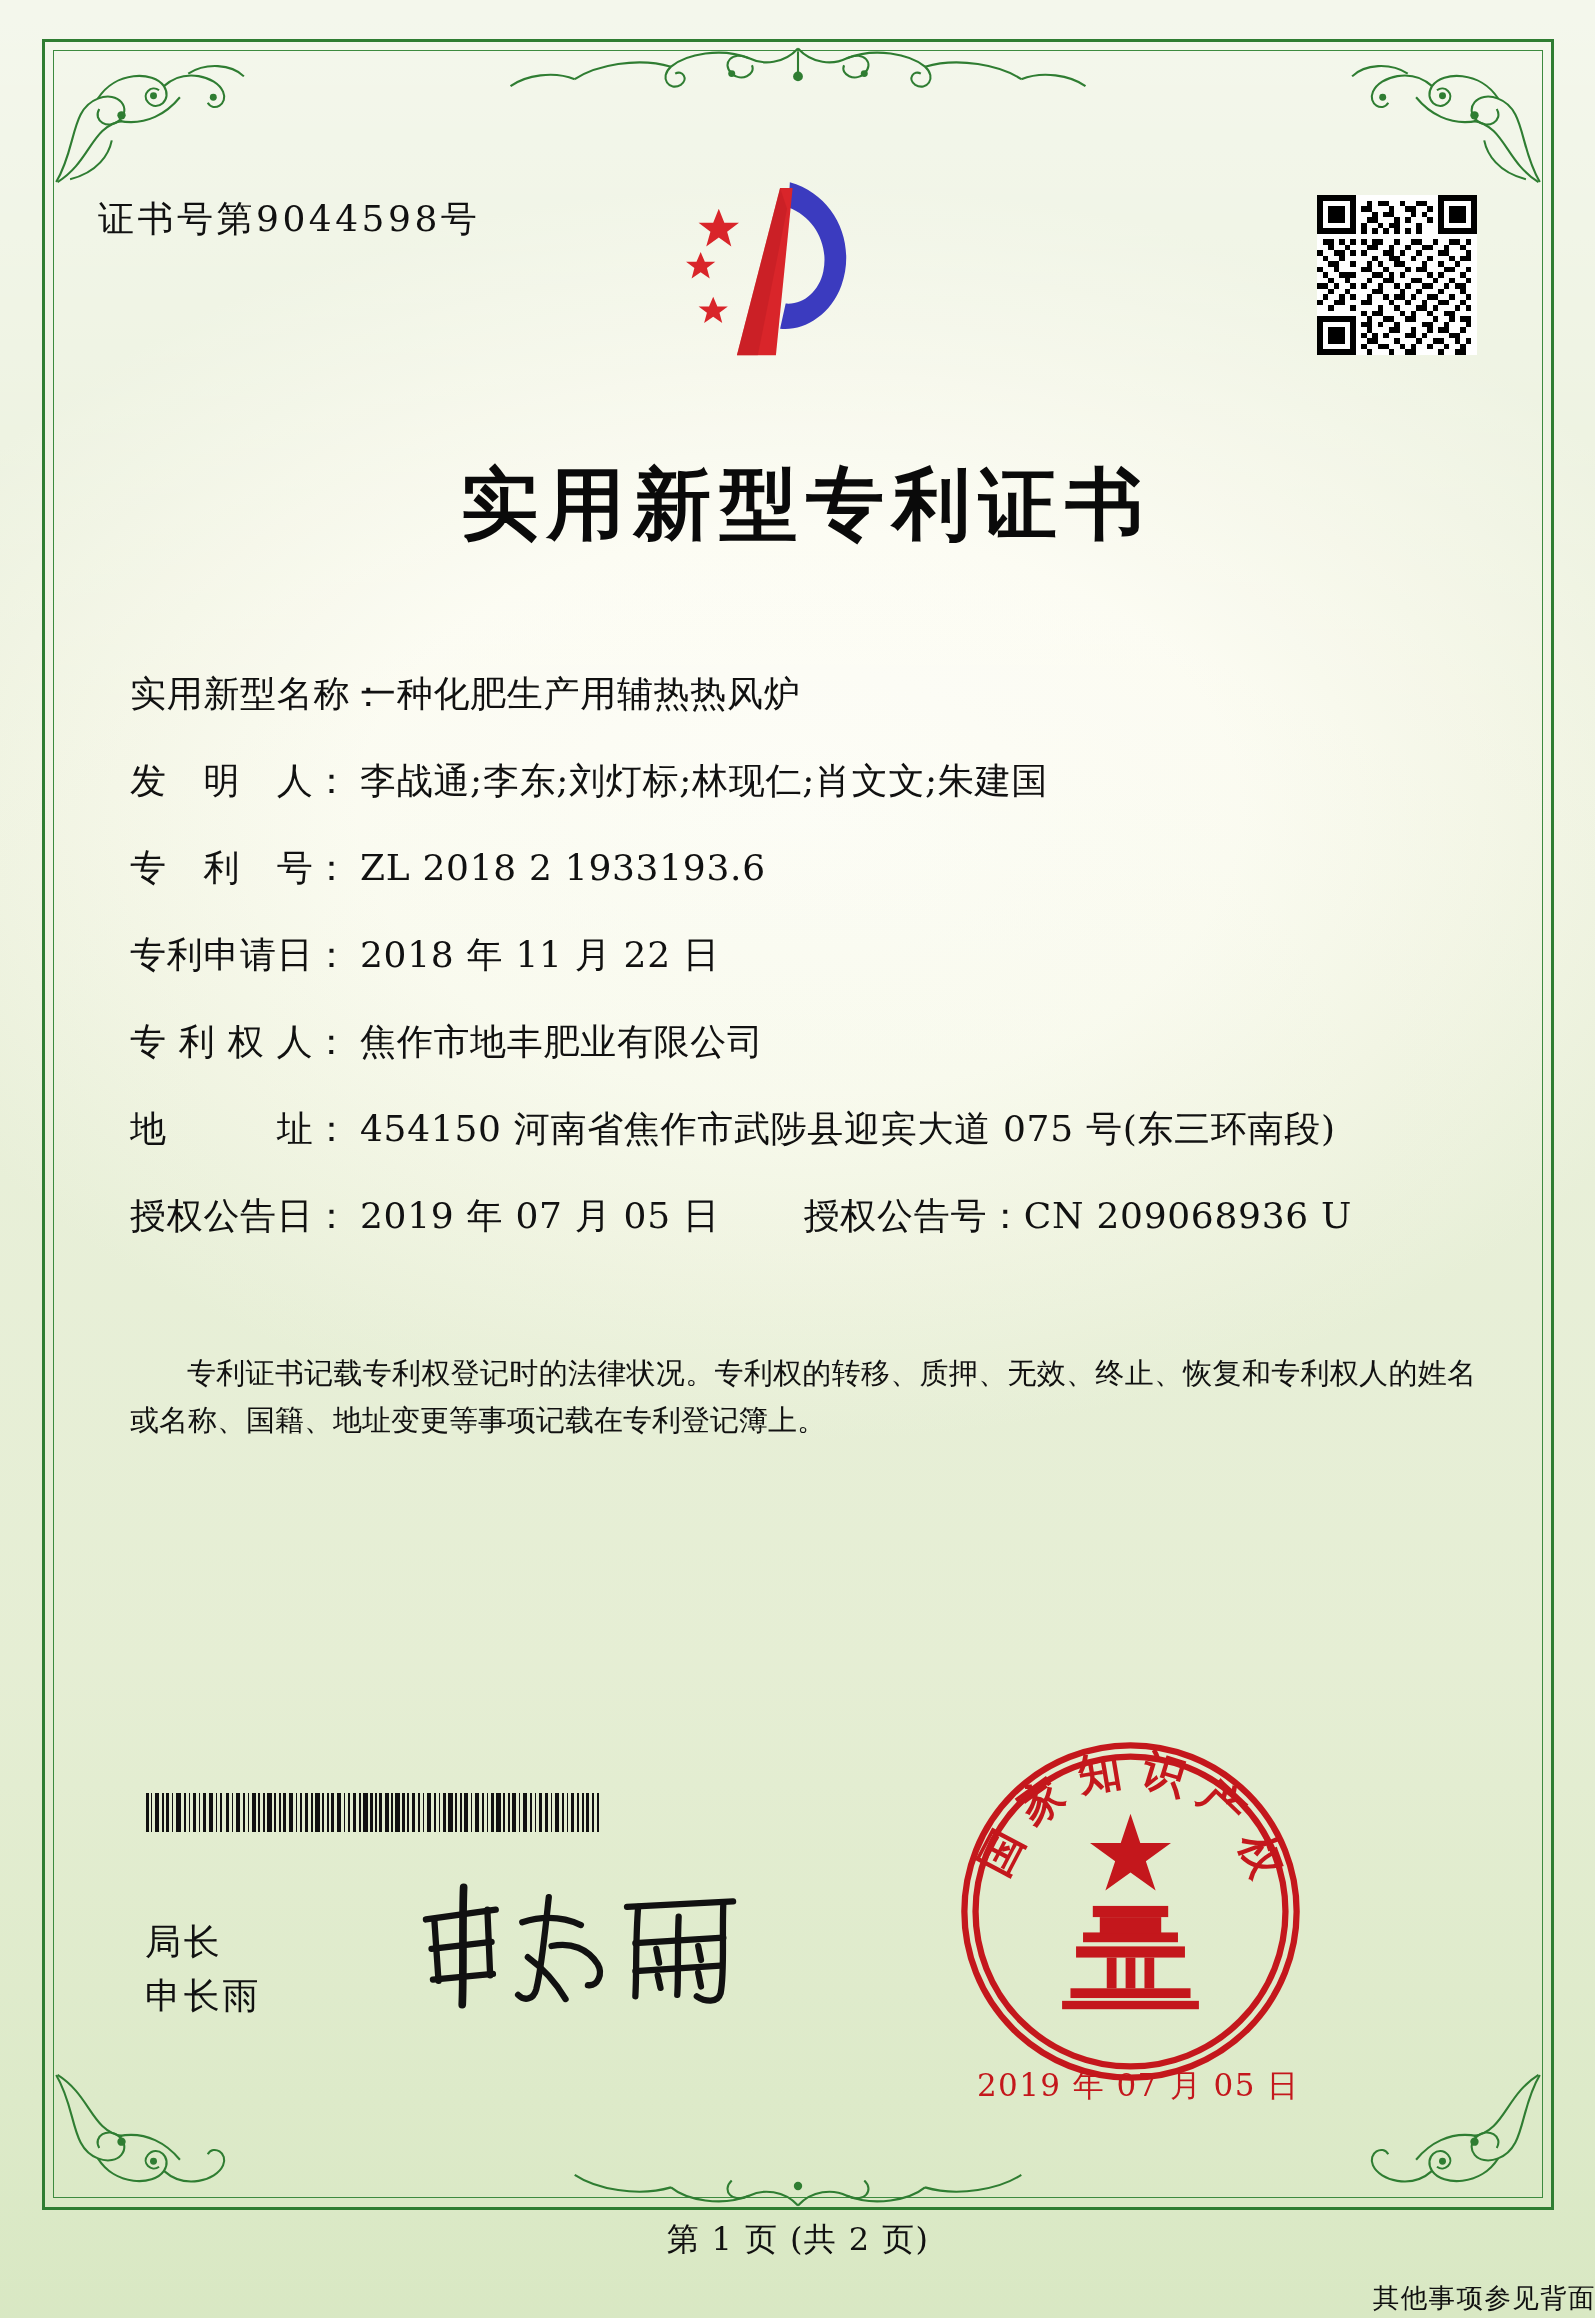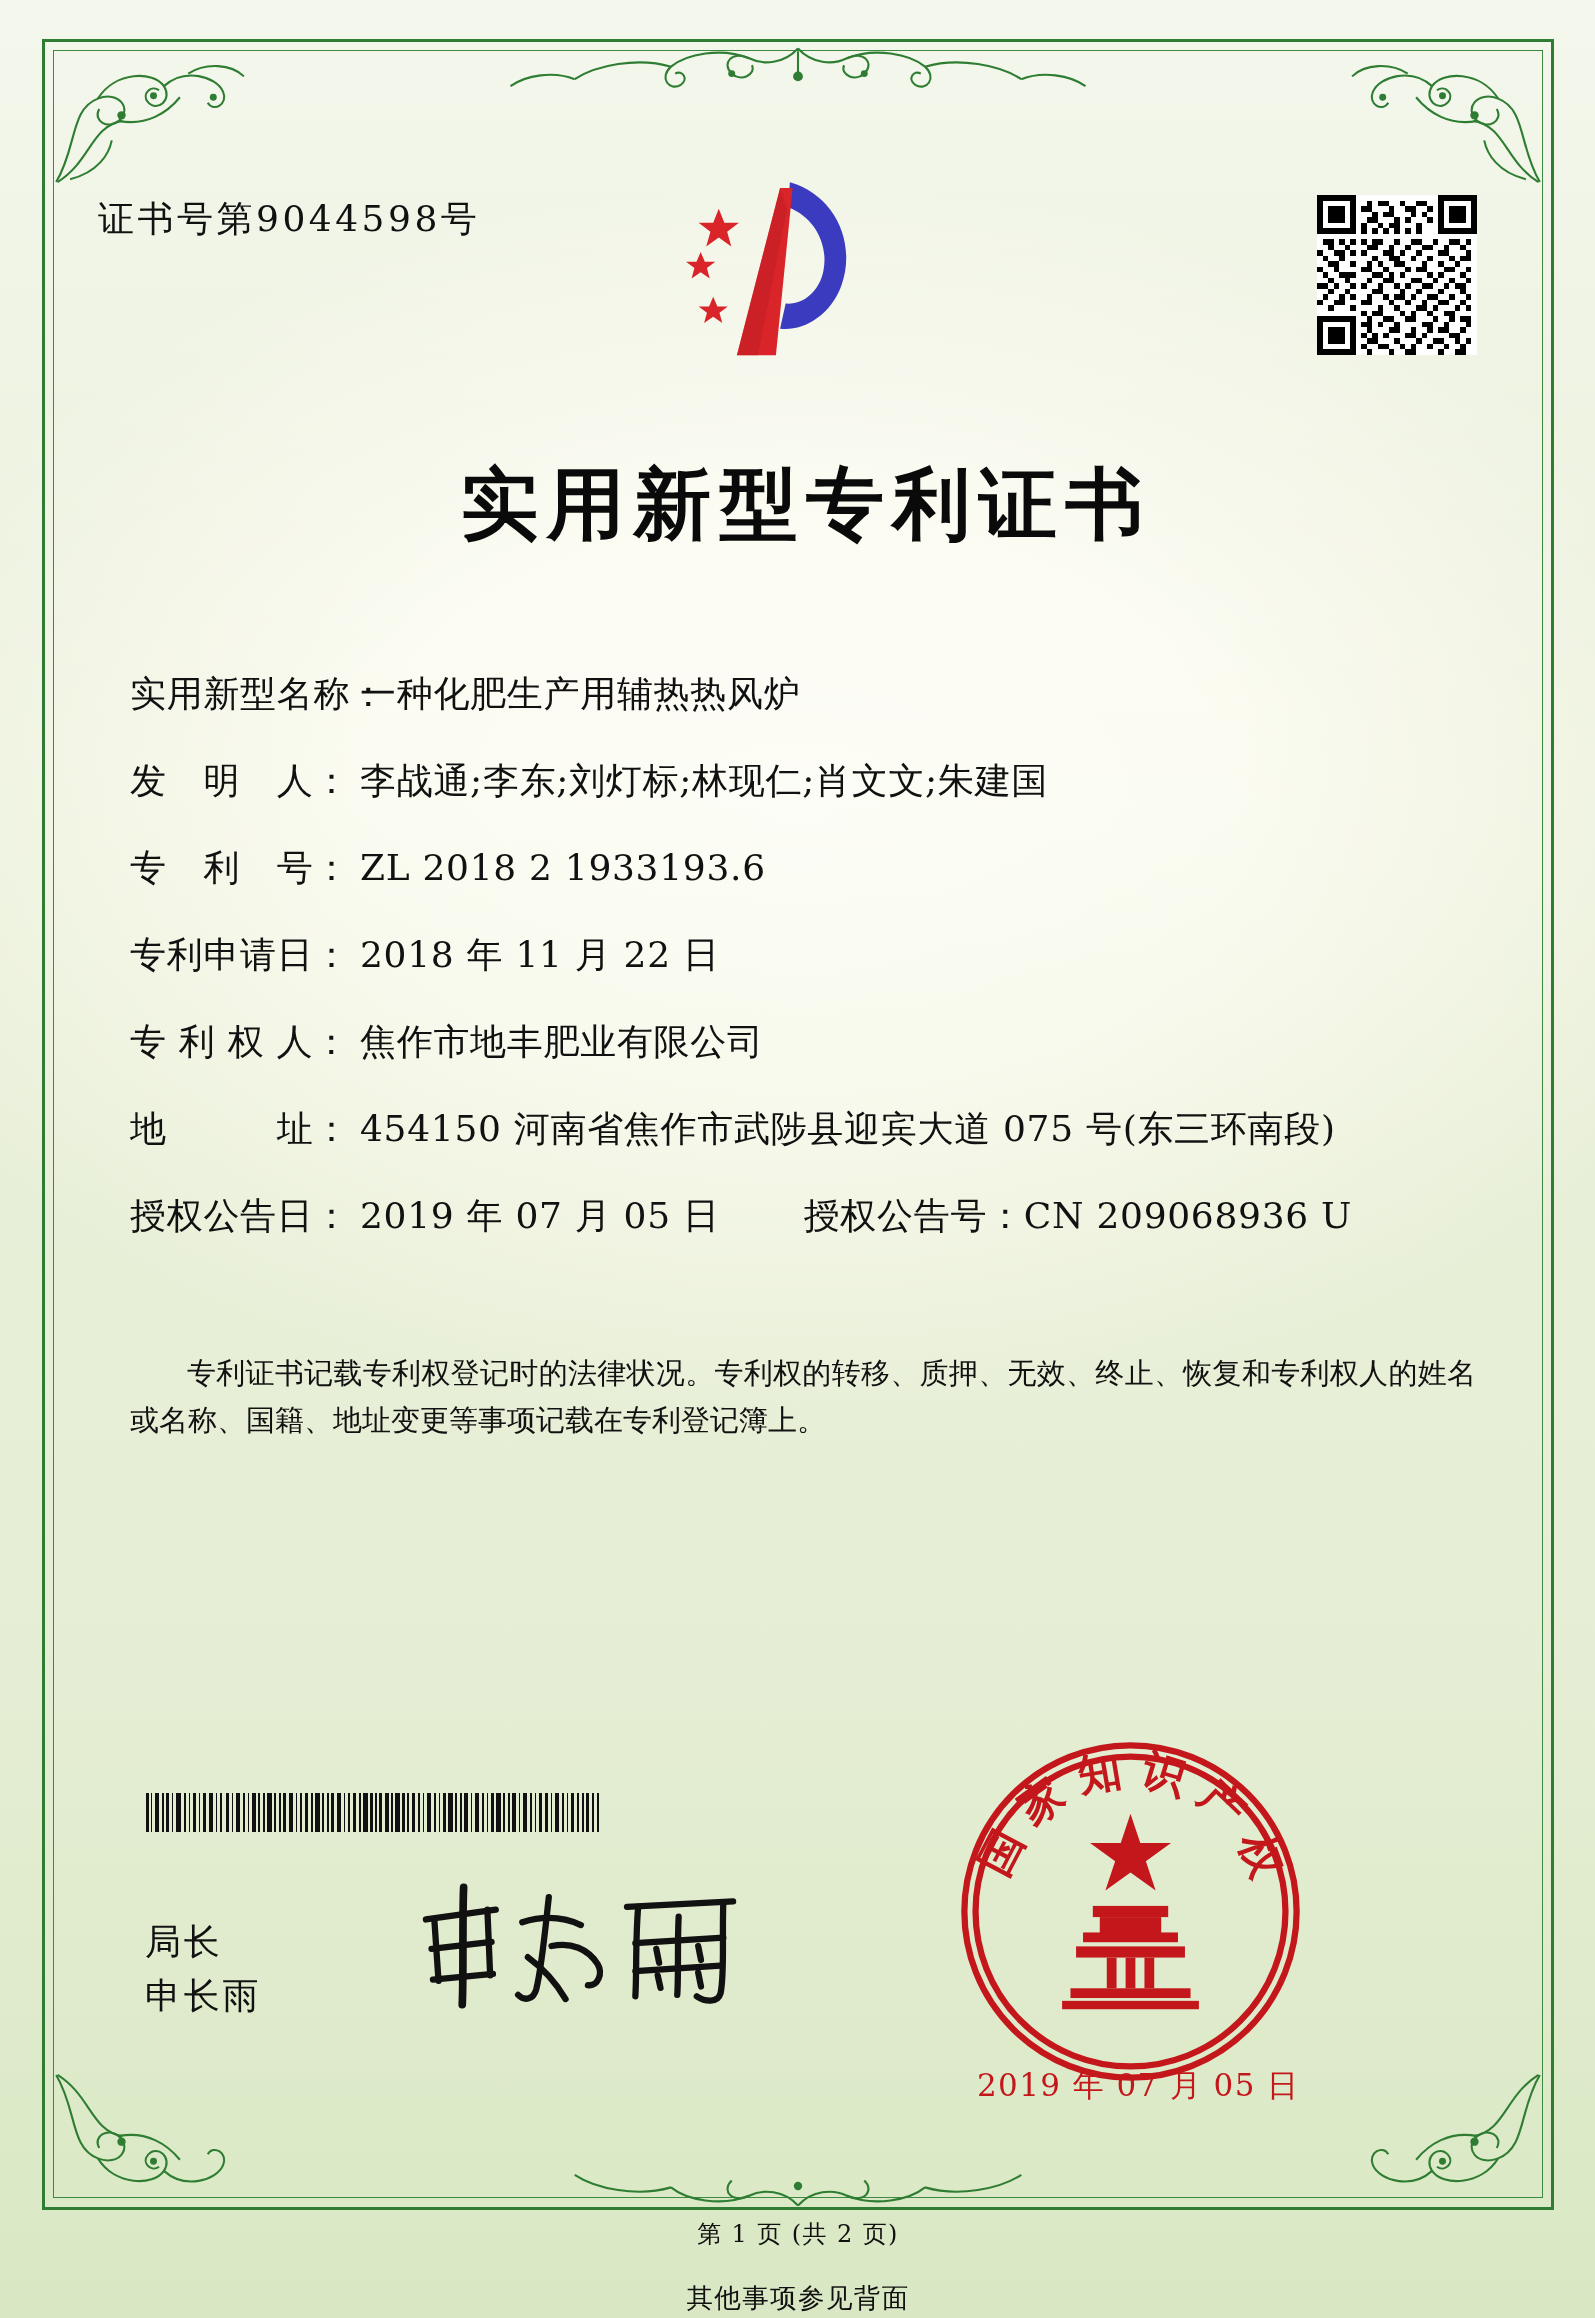--- a/index.html
+++ b/index.html
@@ -215,29 +215,29 @@
     white-space: nowrap;
   }
 
   
   .page-num {
     position: absolute;
     left: 0; right: 0;
     top: 2218px;
     text-align: center;
     font-family: "DejaVu Serif", "Liberation Serif", serif;
-    font-size: 24px;
+    font-size: 32px;
     color: #111;
     letter-spacing: 1.4px;
   }
   .back-note {
     position: absolute;
     left: 0; right: 0;
     top: 2280px;
-    text-align: center;
+    text-align: right;
     font-family: "DejaVu Serif", "Liberation Serif", serif;
     font-size: 26.5px;
     color: #111;
     letter-spacing: 1.4px;
   }
 </style>
 </head>
 <body>
 
 <div class="certificate">

